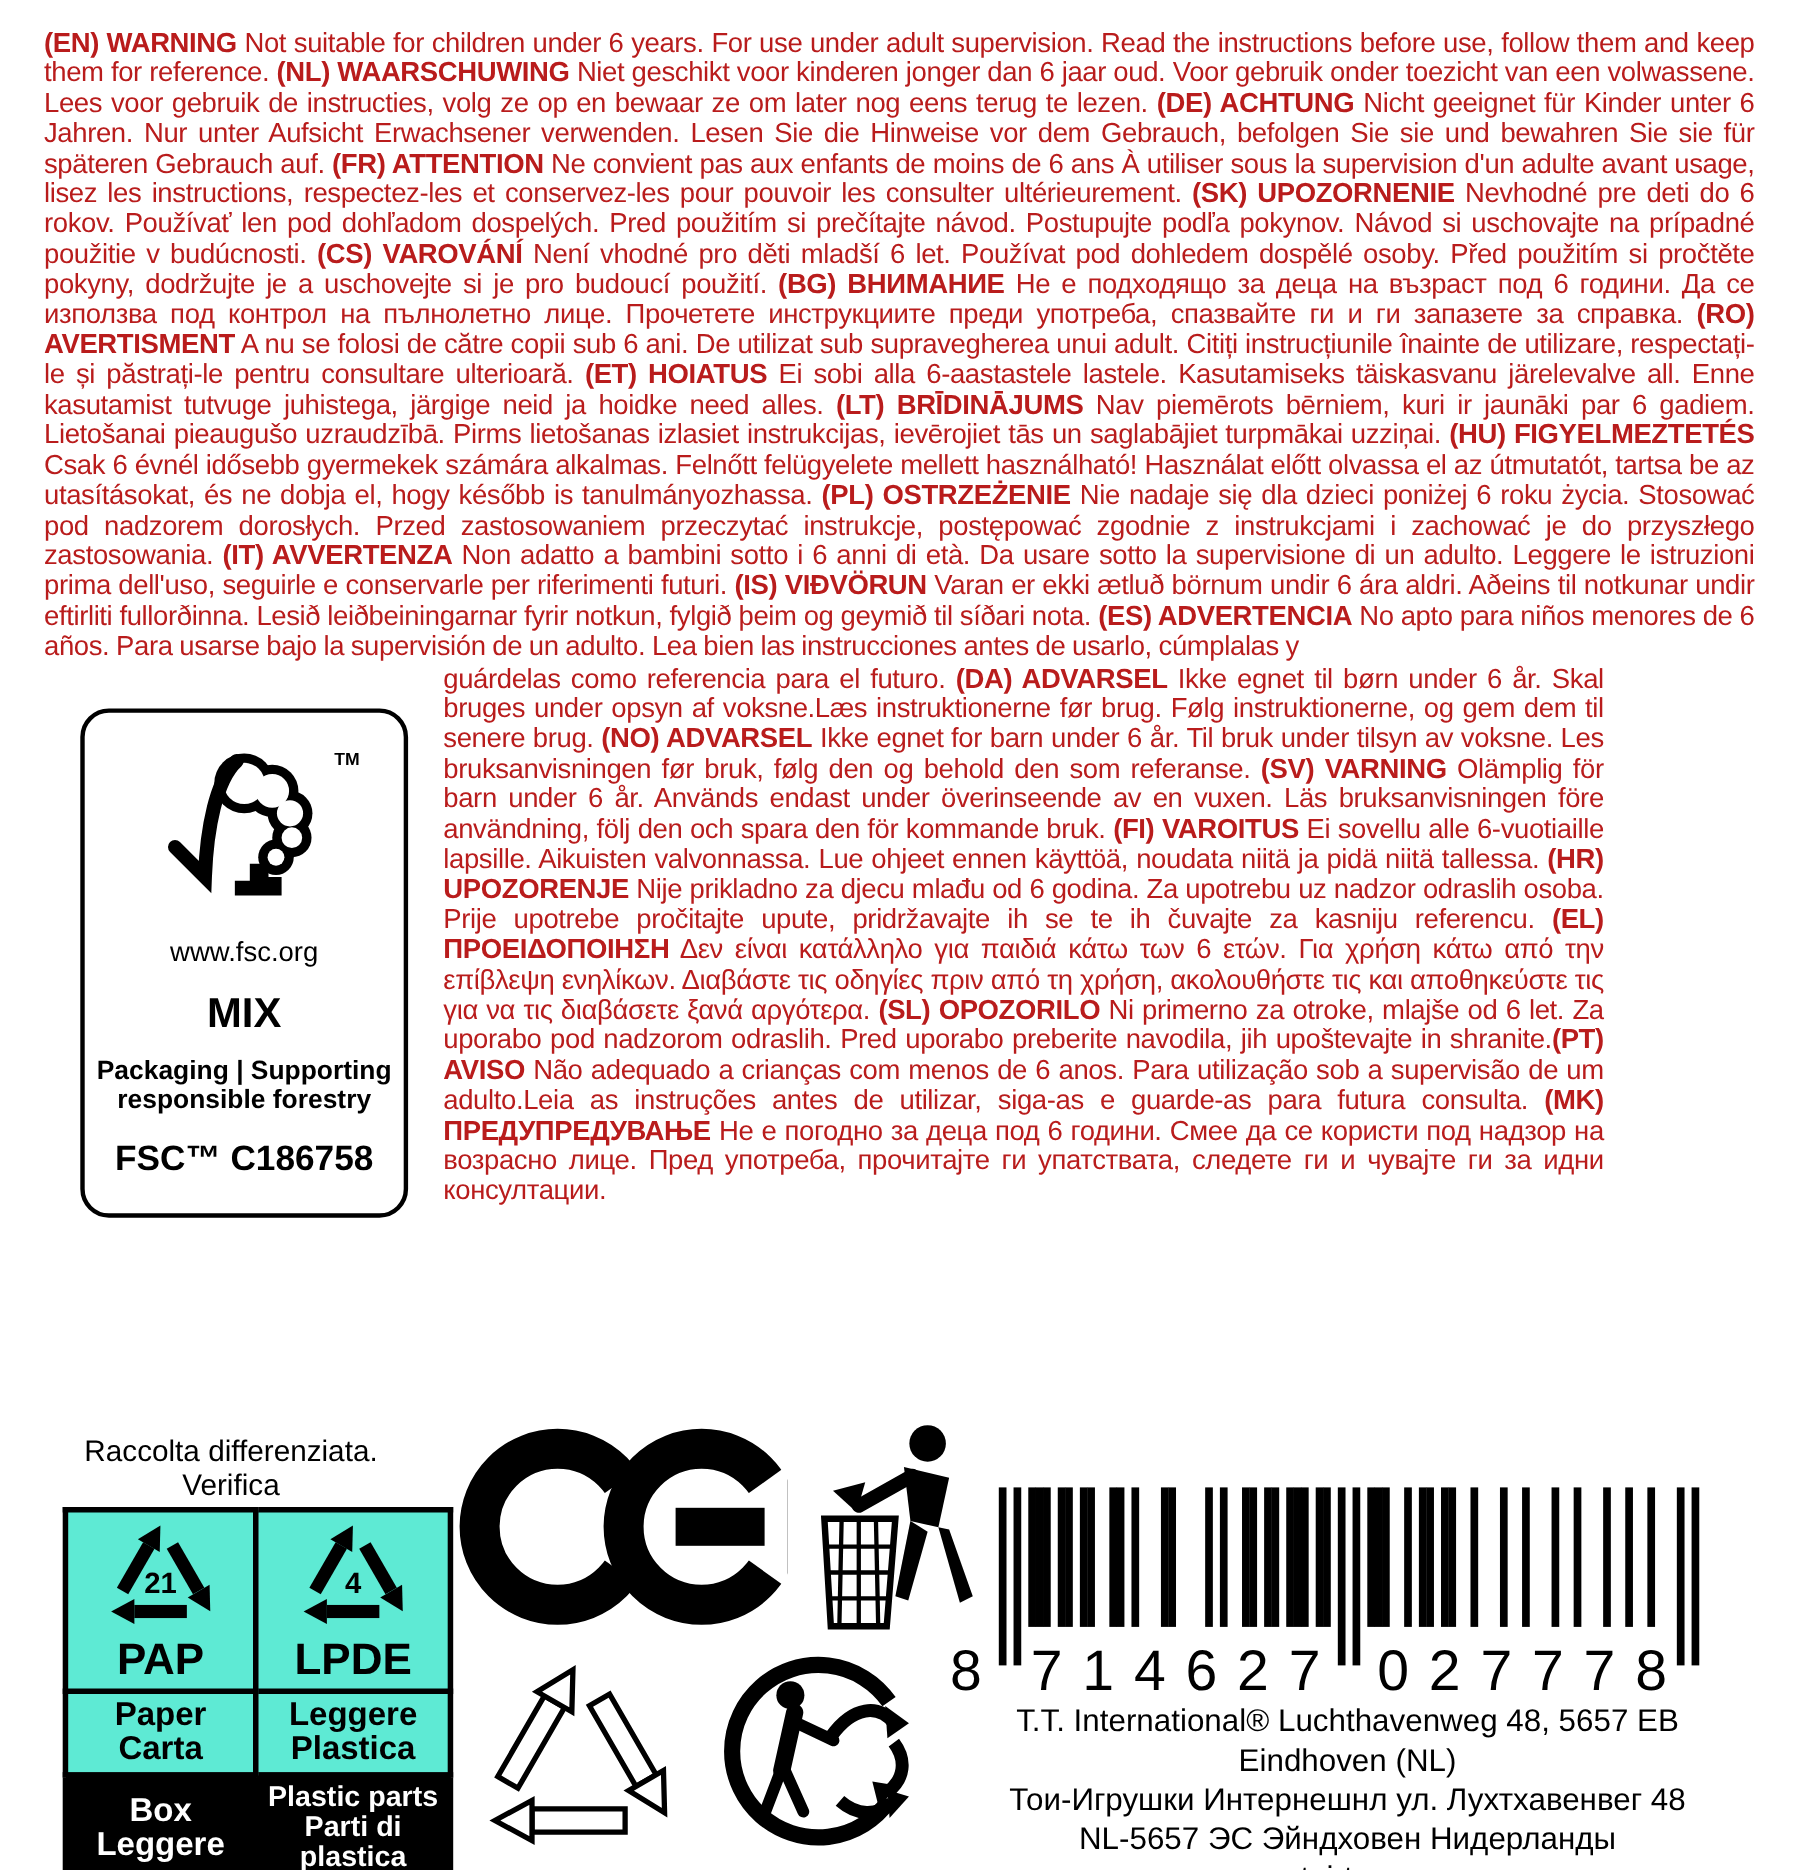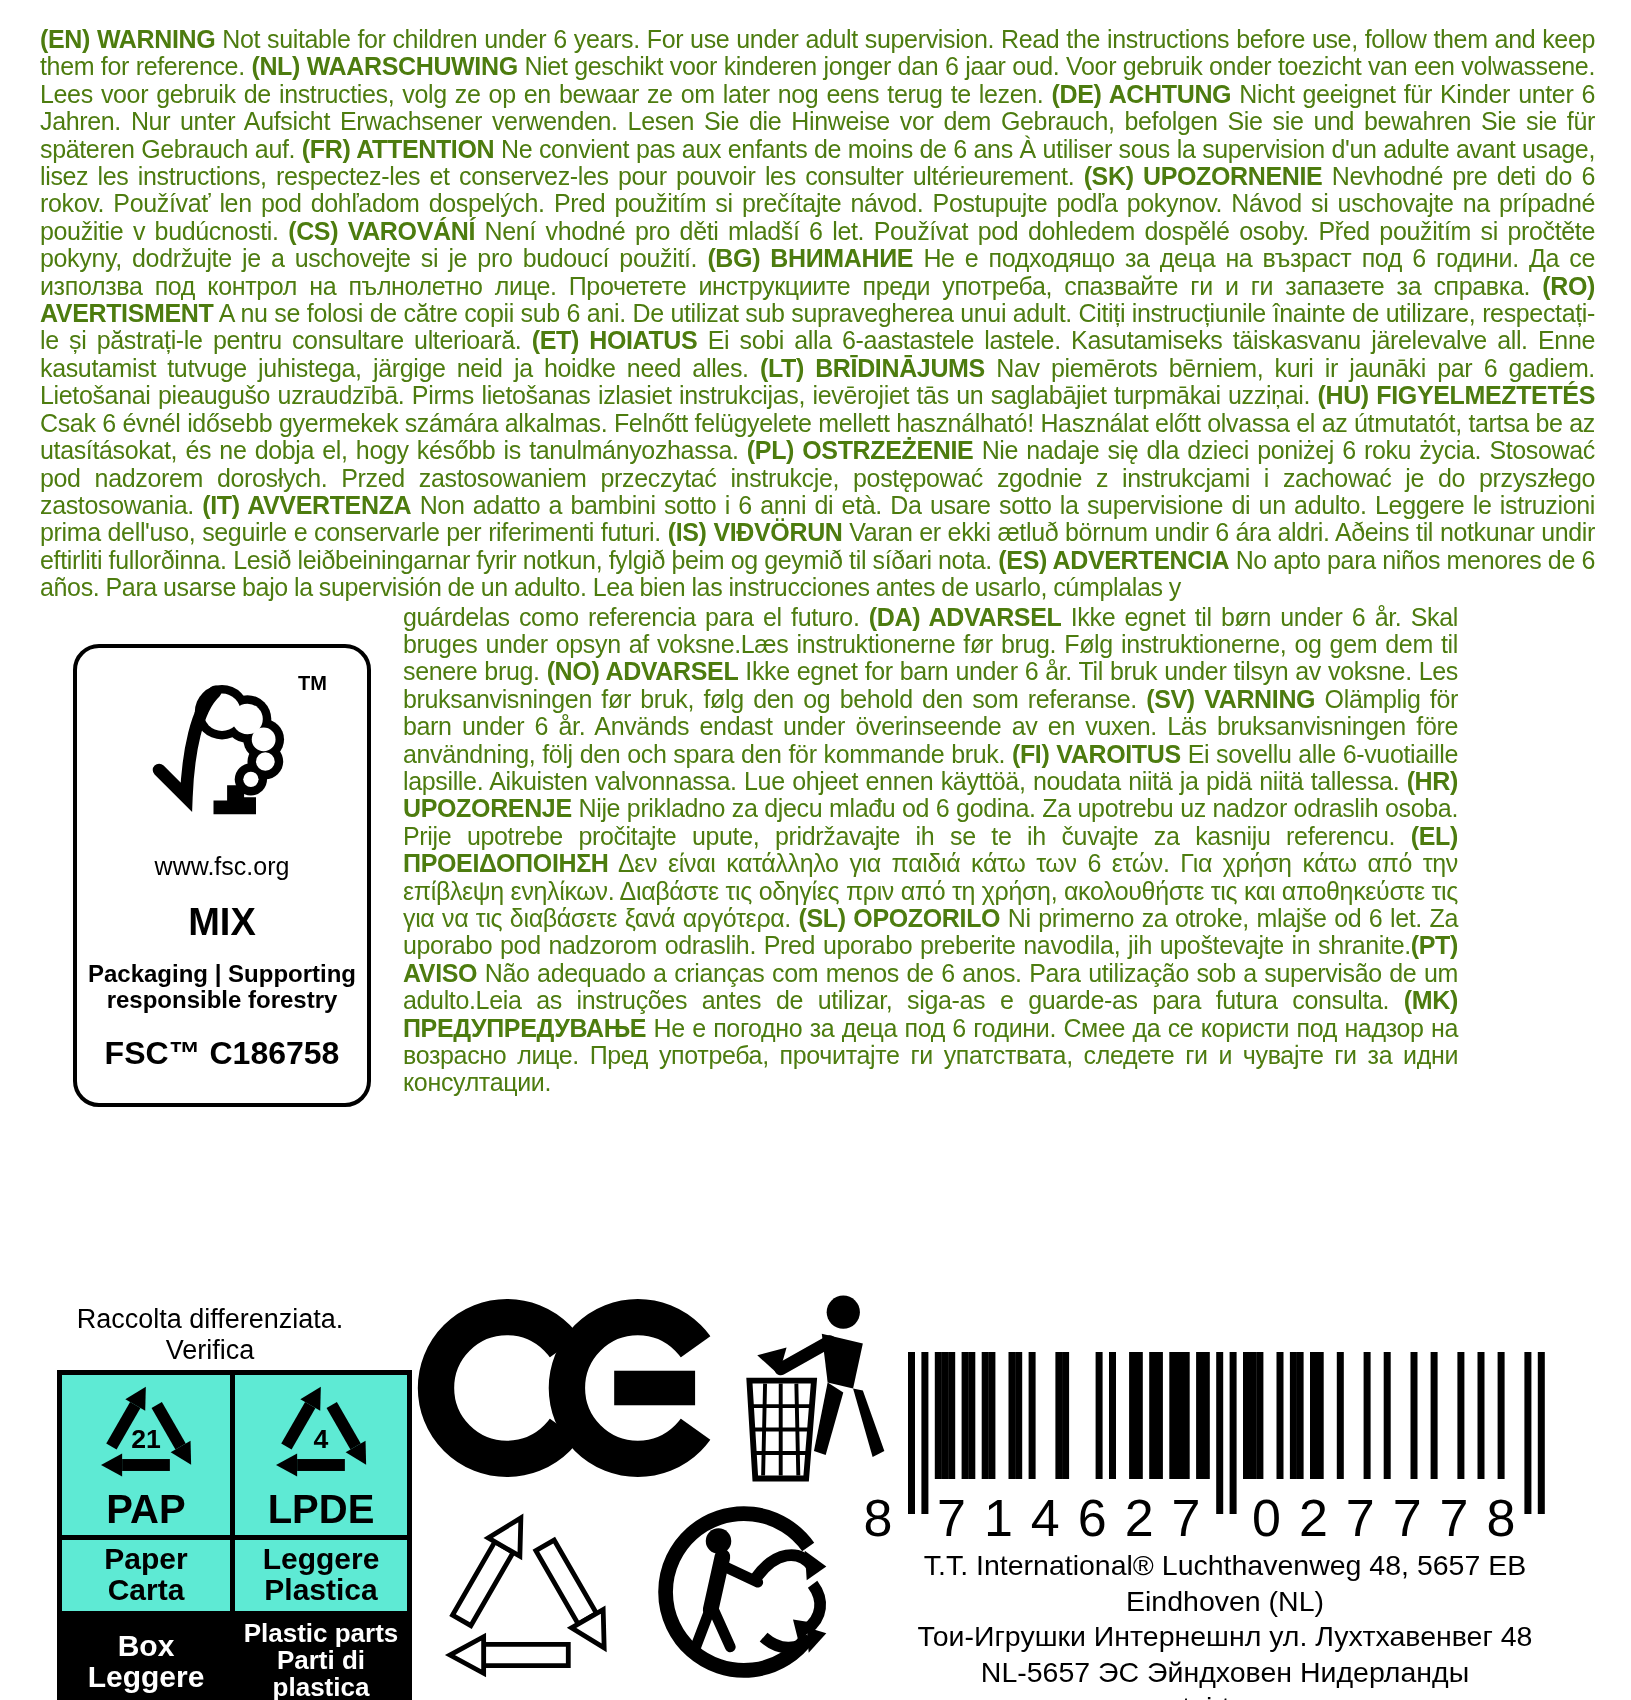--- a/index.html
+++ b/index.html
@@ -4,33 +4,33 @@
 <style>
   html,body{margin:0;padding:0;}
   body{
     width:1631px;height:1700px;background:#ffffff;color:#000000;
     font-family:"Liberation Sans", sans-serif;overflow:hidden;position:relative;
   }
   .label{position:relative;width:1631px;height:1700px;}
   p{margin:0;}
   .warn{
     font-size:25px;line-height:27.4px;letter-spacing:-0.35px;word-spacing:-0.5px;
-    text-align:justify;color:#4d7c0f;
+    text-align:justify;color:#b91c1c;
   }
   .warn .seg-b{font-weight:700;}
   .block1{margin:26px 36px 0 40px;}
   .mid-row{display:flex;align-items:flex-start;margin:0 36px 0 40px;}
   .fsc-box{
     flex:none;width:290px;box-sizing:content-box;border:4px solid #000;border-radius:26px;
     text-align:center;margin:42px 0 0 33px;height:455px;overflow:hidden;
   }
   .block2{width:1055px;margin-left:32px;margin-top:2px;}
   .fsc-tree-wrap{position:relative;margin-top:20px;height:172px;}
   .fsc-tree{width:170px;height:170px;}
-  .fsc-tm{position:absolute;top:4px;right:40px;font-size:20px;font-weight:700;}
+  .fsc-tm{position:absolute;top:14px;right:40px;font-size:16px;font-weight:700;}
   .fsc-name{font-family:"Liberation Serif", serif;font-weight:700;font-size:58px;line-height:1;letter-spacing:5px;margin-top:0px;}
   .fsc-url{font-size:25px;margin-top:12px;}
   .fsc-grade{font-size:38px;font-weight:700;margin-top:22px;line-height:1;}
   .fsc-desc{font-size:24px;font-weight:700;line-height:26px;margin-top:20px;}
   .fsc-license{font-size:32px;font-weight:700;margin-top:22px;}
   .bottom{position:absolute;left:0;top:1250px;width:1631px;height:450px;}
   .raccolta{position:absolute;left:40px;top:28px;width:340px;text-align:center;font-size:27px;line-height:31px;}
   .rec-table{position:absolute;left:57px;top:94px;border-collapse:collapse;}
   .rec-table td{border:5px solid #000;width:168px;text-align:center;vertical-align:middle;padding:0;background:#5eead4;}
   .sym-cell{padding-top:4px !important;}

